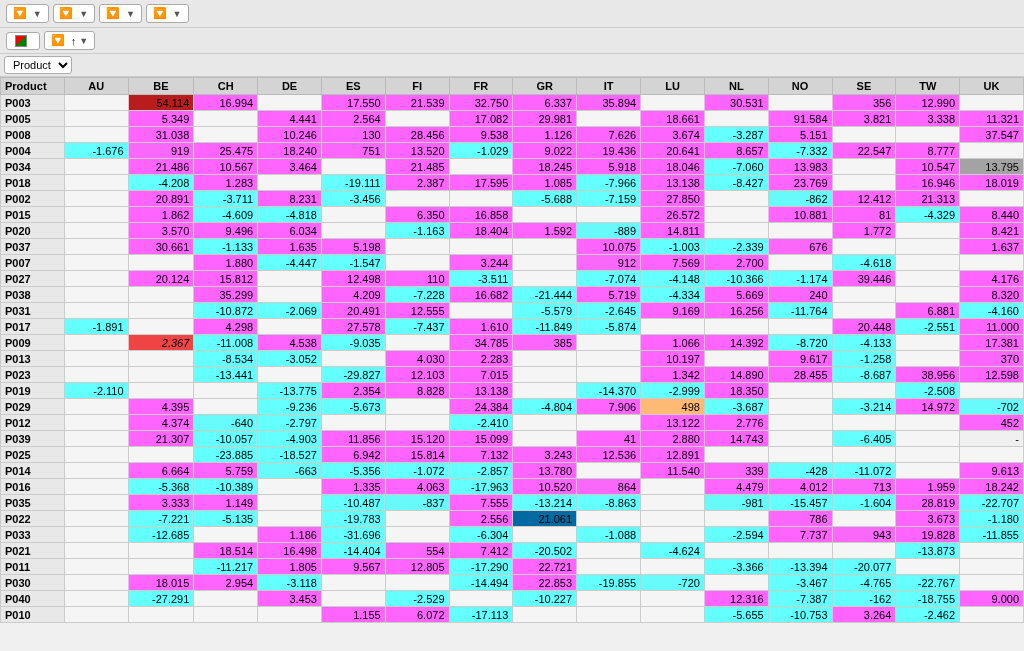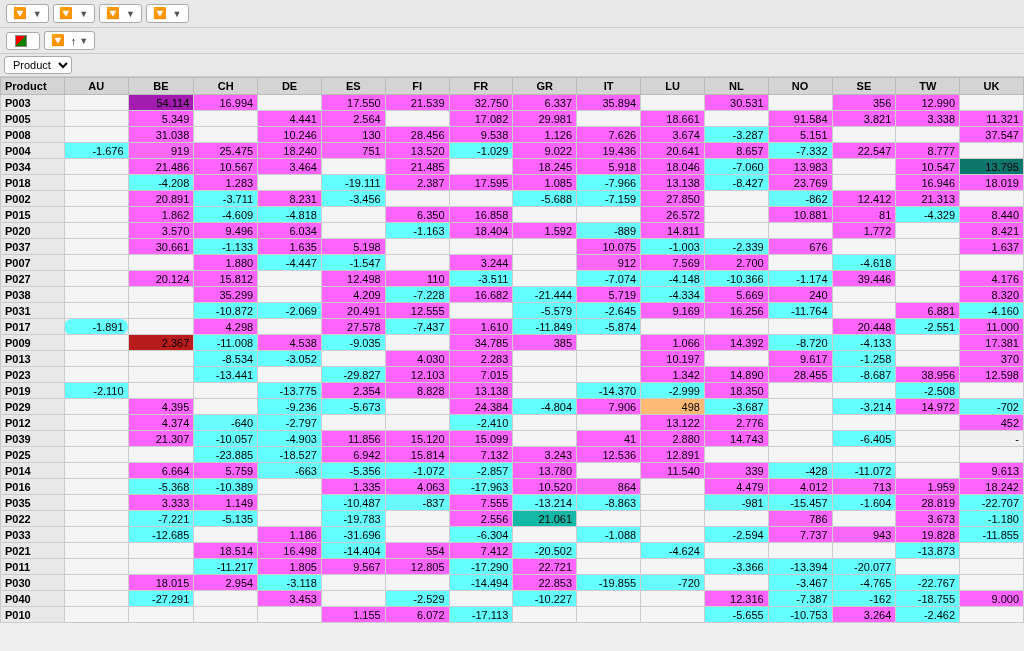--- a/index.html
+++ b/index.html
@@ -186,21 +186,21 @@
             <th>NO</th>
             <th>SE</th>
             <th>TW</th>
             <th>UK</th>
           </tr>
       </thead>
       <tbody id="table-body">
       <tr>
             <td>P003</td>
             <td style="background-color: rgb(245, 245, 245);"></td>
-            <td style="background-color: #a21caf; color: rgb(0, 0, 0); padding-left: 24px;">54.114</td>
+            <td style="background-color: #b91c1c; color: rgb(0, 0, 0); padding-left: 24px;">54.114</td>
             <td style="background-color: rgb(255, 100, 255); color: rgb(0, 0, 0);">16.994</td>
             <td style="background-color: rgb(245, 245, 245);"></td>
             <td style="background-color: rgb(255, 100, 255); color: rgb(0, 0, 0);">17.550</td>
             <td style="background-color: rgb(255, 100, 255); color: rgb(0, 0, 0);">21.539</td>
             <td style="background-color: rgb(255, 100, 255); color: rgb(0, 0, 0);">32.750</td>
             <td style="background-color: rgb(255, 100, 255); color: rgb(0, 0, 0);">6.337</td>
             <td style="background-color: rgb(255, 100, 255); color: rgb(0, 0, 0);">35.894</td>
             <td style="background-color: rgb(245, 245, 245);"></td>
             <td style="background-color: rgb(255, 100, 255); color: rgb(0, 0, 0);">30.531</td>
             <td style="background-color: rgb(245, 245, 245);"></td>
@@ -271,21 +271,21 @@
             <td style="background-color: rgb(245, 245, 245);"></td>
             <td style="background-color: rgb(255, 100, 255); color: rgb(0, 0, 0);">21.485</td>
             <td style="background-color: rgb(245, 245, 245);"></td>
             <td style="background-color: rgb(255, 100, 255); color: rgb(0, 0, 0);">18.245</td>
             <td style="background-color: rgb(255, 100, 255); color: rgb(0, 0, 0);">5.918</td>
             <td style="background-color: rgb(255, 100, 255); color: rgb(0, 0, 0);">18.046</td>
             <td style="background-color: rgb(100, 255, 255); color: rgb(0, 0, 0);">-7.060</td>
             <td style="background-color: rgb(255, 100, 255); color: rgb(0, 0, 0);">13.983</td>
             <td style="background-color: rgb(245, 245, 245);"></td>
             <td style="background-color: rgb(255, 100, 255); color: rgb(0, 0, 0);">10.547</td>
-            <td style="background-color: #0f766e; color: rgb(0, 0, 0);">13.795</td>
+            <td style="background-color: #a3a3a3; color: rgb(0, 0, 0);">13.795</td>
           </tr>
           <tr>
             <td>P018</td>
             <td style="background-color: rgb(245, 245, 245);"></td>
             <td style="background-color: rgb(100, 255, 255); color: rgb(0, 0, 0);">-4.208</td>
             <td style="background-color: rgb(255, 100, 255); color: rgb(0, 0, 0);">1.283</td>
             <td style="background-color: rgb(245, 245, 245);"></td>
             <td style="background-color: rgb(100, 255, 255); color: rgb(0, 0, 0);">-19.111</td>
             <td style="background-color: rgb(255, 100, 255); color: rgb(0, 0, 0);">2.387</td>
             <td style="background-color: rgb(255, 100, 255); color: rgb(0, 0, 0);">17.595</td>
@@ -437,40 +437,40 @@
             <td style="background-color: rgb(100, 255, 255); color: rgb(0, 0, 0);">-2.645</td>
             <td style="background-color: rgb(255, 100, 255); color: rgb(0, 0, 0);">9.169</td>
             <td style="background-color: rgb(255, 100, 255); color: rgb(0, 0, 0);">16.256</td>
             <td style="background-color: rgb(100, 255, 255); color: rgb(0, 0, 0);">-11.764</td>
             <td style="background-color: rgb(245, 245, 245);"></td>
             <td style="background-color: rgb(255, 100, 255); color: rgb(0, 0, 0);">6.881</td>
             <td style="background-color: rgb(100, 255, 255); color: rgb(0, 0, 0);">-4.160</td>
           </tr>
           <tr>
             <td>P017</td>
-            <td style="background-color: rgb(100, 255, 255); color: rgb(0, 0, 0); border-radius: 8px;">-1.891</td>
+            <td style="background-color: rgb(100, 255, 255); color: rgb(0, 0, 0);">-1.891</td>
             <td style="background-color: rgb(245, 245, 245);"></td>
             <td style="background-color: rgb(255, 100, 255); color: rgb(0, 0, 0);">4.298</td>
             <td style="background-color: rgb(245, 245, 245);"></td>
             <td style="background-color: rgb(255, 100, 255); color: rgb(0, 0, 0);">27.578</td>
             <td style="background-color: rgb(100, 255, 255); color: rgb(0, 0, 0);">-7.437</td>
             <td style="background-color: rgb(255, 100, 255); color: rgb(0, 0, 0);">1.610</td>
             <td style="background-color: rgb(100, 255, 255); color: rgb(0, 0, 0);">-11.849</td>
             <td style="background-color: rgb(100, 255, 255); color: rgb(0, 0, 0);">-5.874</td>
             <td style="background-color: rgb(245, 245, 245);"></td>
             <td style="background-color: rgb(245, 245, 245);"></td>
             <td style="background-color: rgb(245, 245, 245);"></td>
             <td style="background-color: rgb(255, 100, 255); color: rgb(0, 0, 0);">20.448</td>
             <td style="background-color: rgb(100, 255, 255); color: rgb(0, 0, 0);">-2.551</td>
             <td style="background-color: rgb(255, 100, 255); color: rgb(0, 0, 0);">11.000</td>
           </tr>
           <tr>
             <td>P009</td>
             <td style="background-color: rgb(245, 245, 245);"></td>
-            <td style="background-color: #b91c1c; color: rgb(0, 0, 0);">2.367</td>
+            <td style="background-color: #ef4444; color: rgb(0, 0, 0); font-style: italic;">2.367</td>
             <td style="background-color: rgb(100, 255, 255); color: rgb(0, 0, 0);">-11.008</td>
             <td style="background-color: rgb(255, 100, 255); color: rgb(0, 0, 0);">4.538</td>
             <td style="background-color: rgb(100, 255, 255); color: rgb(0, 0, 0);">-9.035</td>
             <td style="background-color: rgb(245, 245, 245);"></td>
             <td style="background-color: rgb(255, 100, 255); color: rgb(0, 0, 0);">34.785</td>
             <td style="background-color: rgb(253, 102, 253); color: rgb(0, 0, 0);">385</td>
             <td style="background-color: rgb(245, 245, 245);"></td>
             <td style="background-color: rgb(255, 100, 255); color: rgb(0, 0, 0);">1.066</td>
             <td style="background-color: rgb(255, 100, 255); color: rgb(0, 0, 0);">14.392</td>
             <td style="background-color: rgb(100, 255, 255); color: rgb(0, 0, 0);">-8.720</td>
@@ -660,21 +660,21 @@
           </tr>
           <tr>
             <td>P022</td>
             <td style="background-color: rgb(245, 245, 245);"></td>
             <td style="background-color: rgb(100, 255, 255); color: rgb(0, 0, 0);">-7.221</td>
             <td style="background-color: rgb(100, 255, 255); color: rgb(0, 0, 0);">-5.135</td>
             <td style="background-color: rgb(245, 245, 245);"></td>
             <td style="background-color: rgb(100, 255, 255); color: rgb(0, 0, 0);">-19.783</td>
             <td style="background-color: rgb(245, 245, 245);"></td>
             <td style="background-color: rgb(255, 100, 255); color: rgb(0, 0, 0);">2.556</td>
-            <td style="background-color: #14b8a6; color: rgb(0, 0, 0);">21.061</td>
+            <td style="background-color: #0369a1; color: rgb(0, 0, 0);">21.061</td>
             <td style="background-color: rgb(245, 245, 245);"></td>
             <td style="background-color: rgb(245, 245, 245);"></td>
             <td style="background-color: rgb(245, 245, 245);"></td>
             <td style="background-color: rgb(251, 103, 251); color: rgb(0, 0, 0);">786</td>
             <td style="background-color: rgb(245, 245, 245);"></td>
             <td style="background-color: rgb(255, 100, 255); color: rgb(0, 0, 0);">3.673</td>
             <td style="background-color: rgb(100, 255, 255); color: rgb(0, 0, 0);">-1.180</td>
           </tr>
           <tr>
             <td>P033</td>

